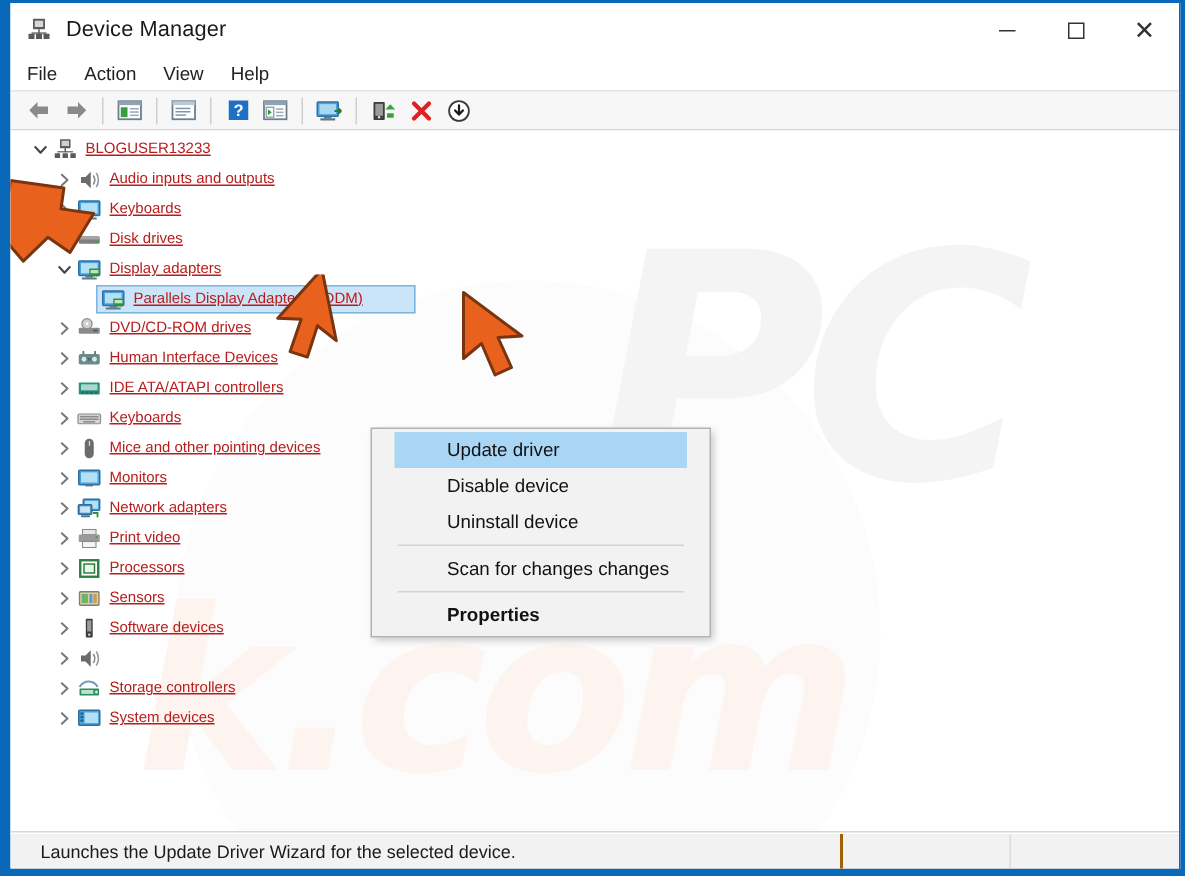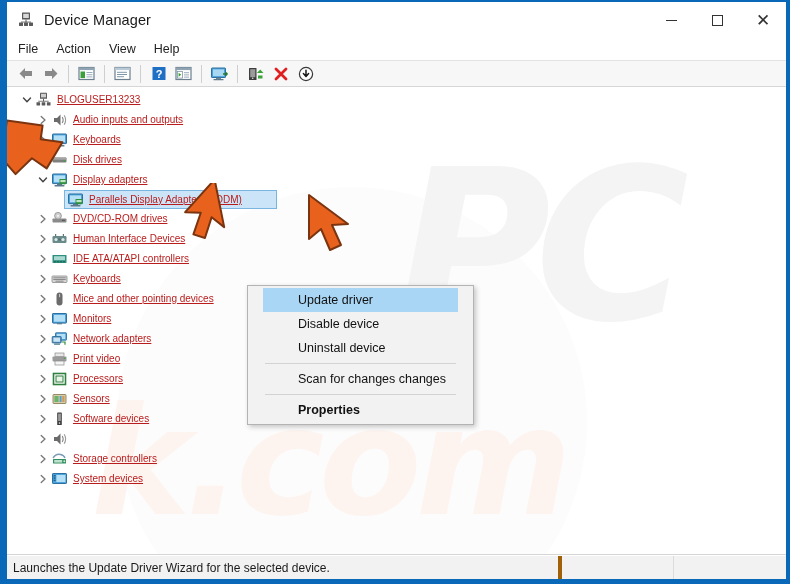--- a/index.html
+++ b/index.html
@@ -239,22 +239,22 @@
     background: #f2f2f2;
     border-top: 1px solid #ffffff;
     display: flex;
     align-items: stretch;
     font-size: 12px;
     color: #1a1a1a;
   }
   .sb-main {
     flex: 1 1 auto;
     display: flex; align-items: center;
-    padding-left: 6px;
-    border-right: 4px solid #a16207;
+    padding-left: 20px;
+    border-right: 2px solid #a16207;
   }
   .sb-pane {
     width: 112px;
     border-right: 1px solid #dcdcdc;
   }
   .sb-pane.last { border-right: none; }
 </style>
 </head>
 <body>
 

